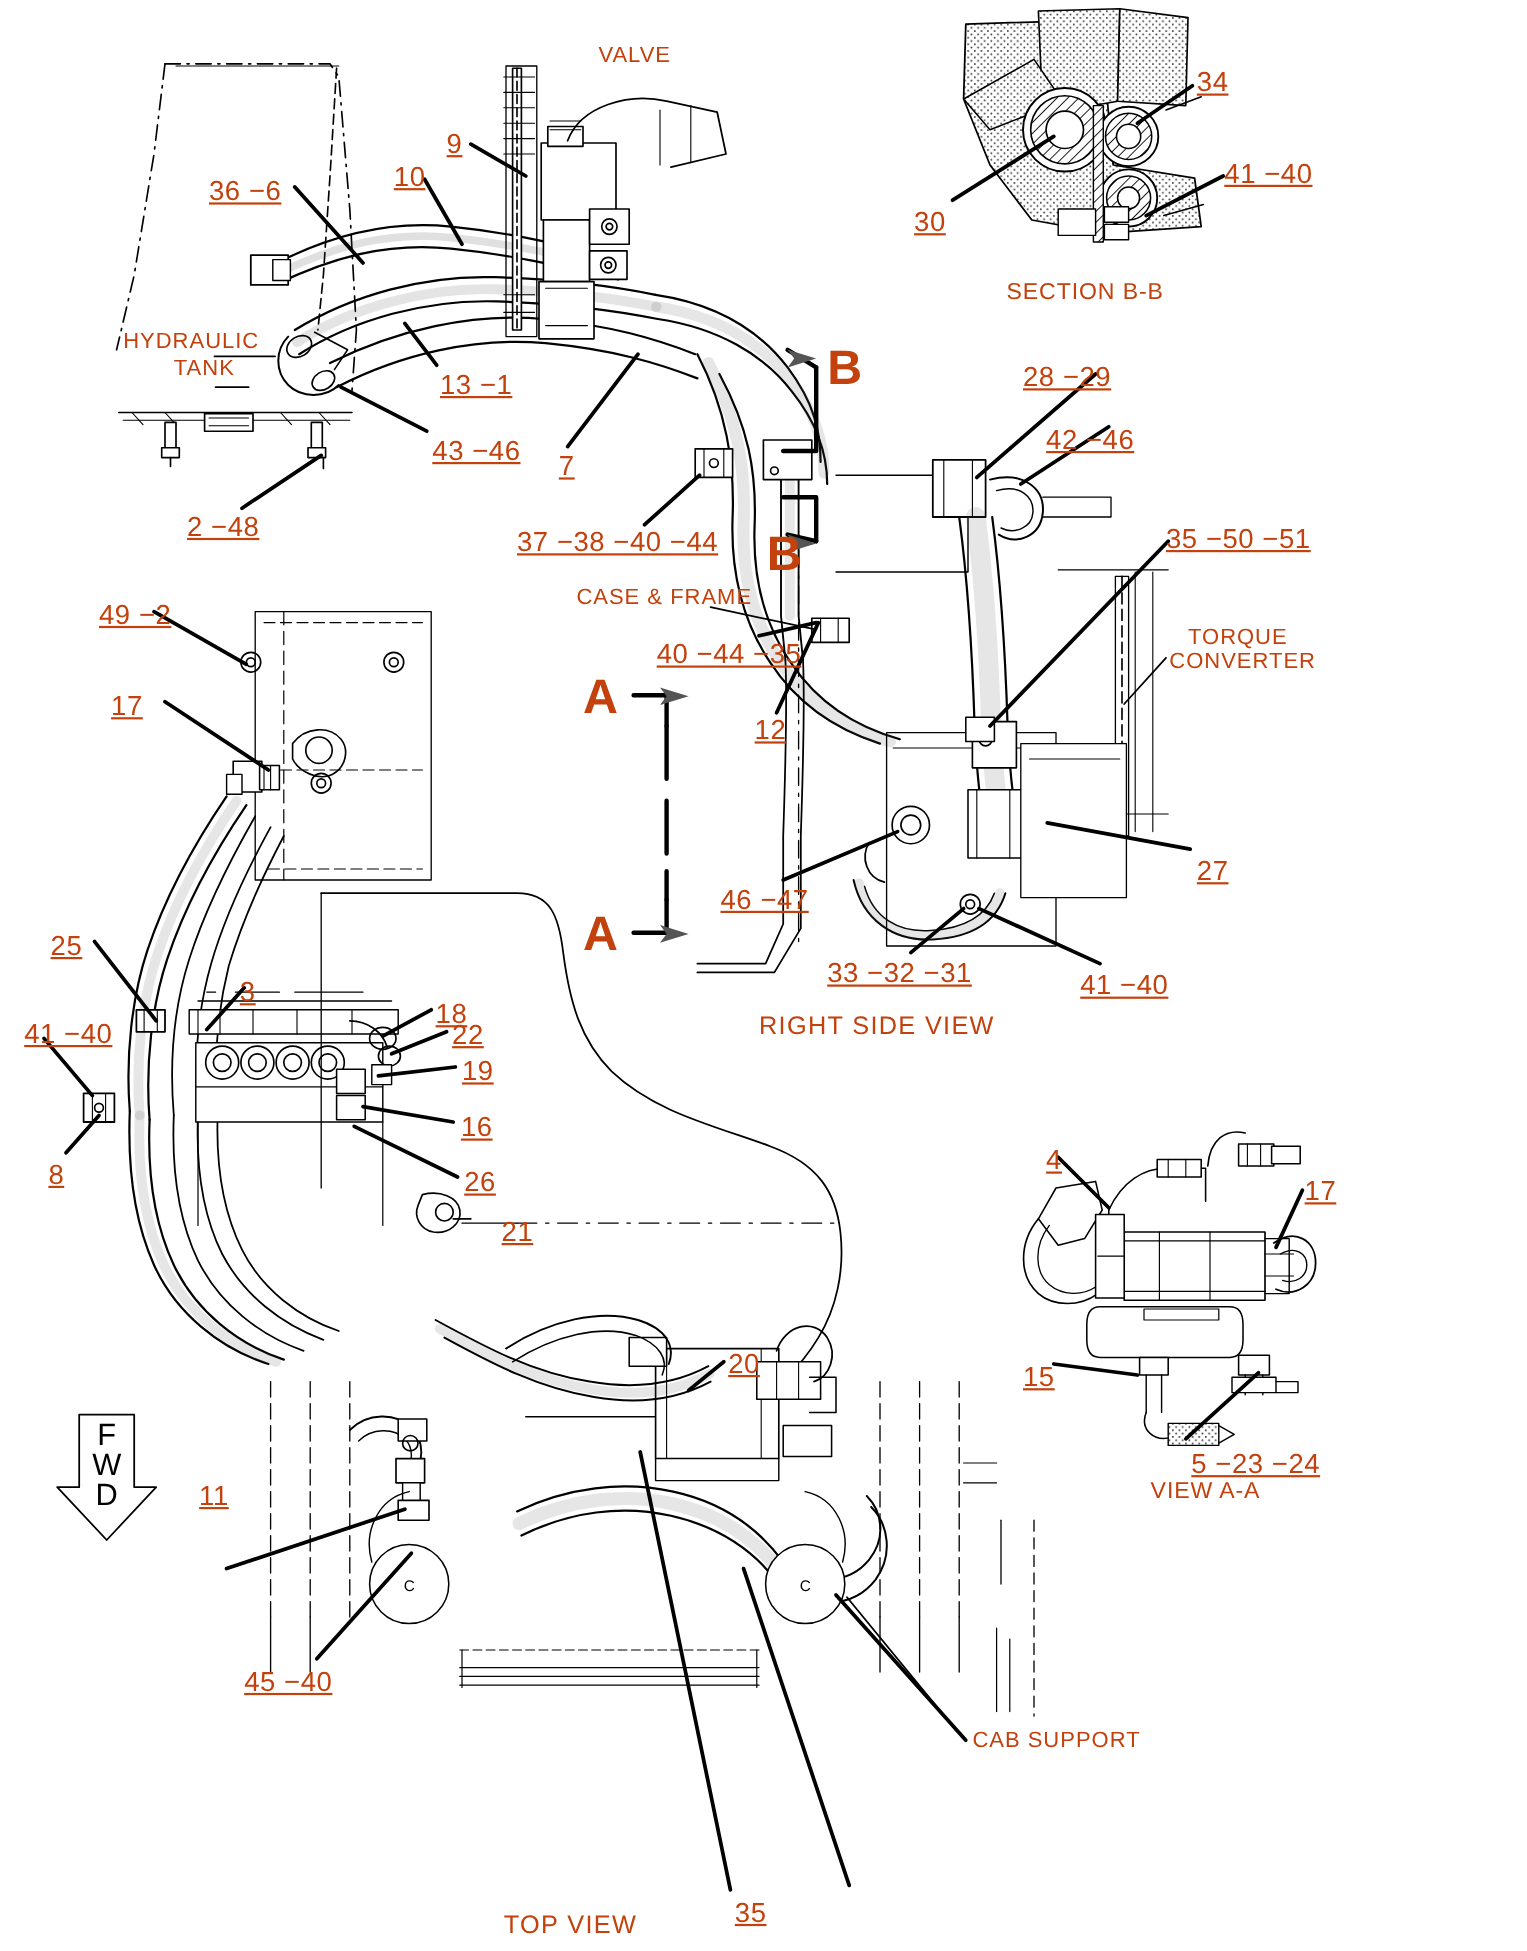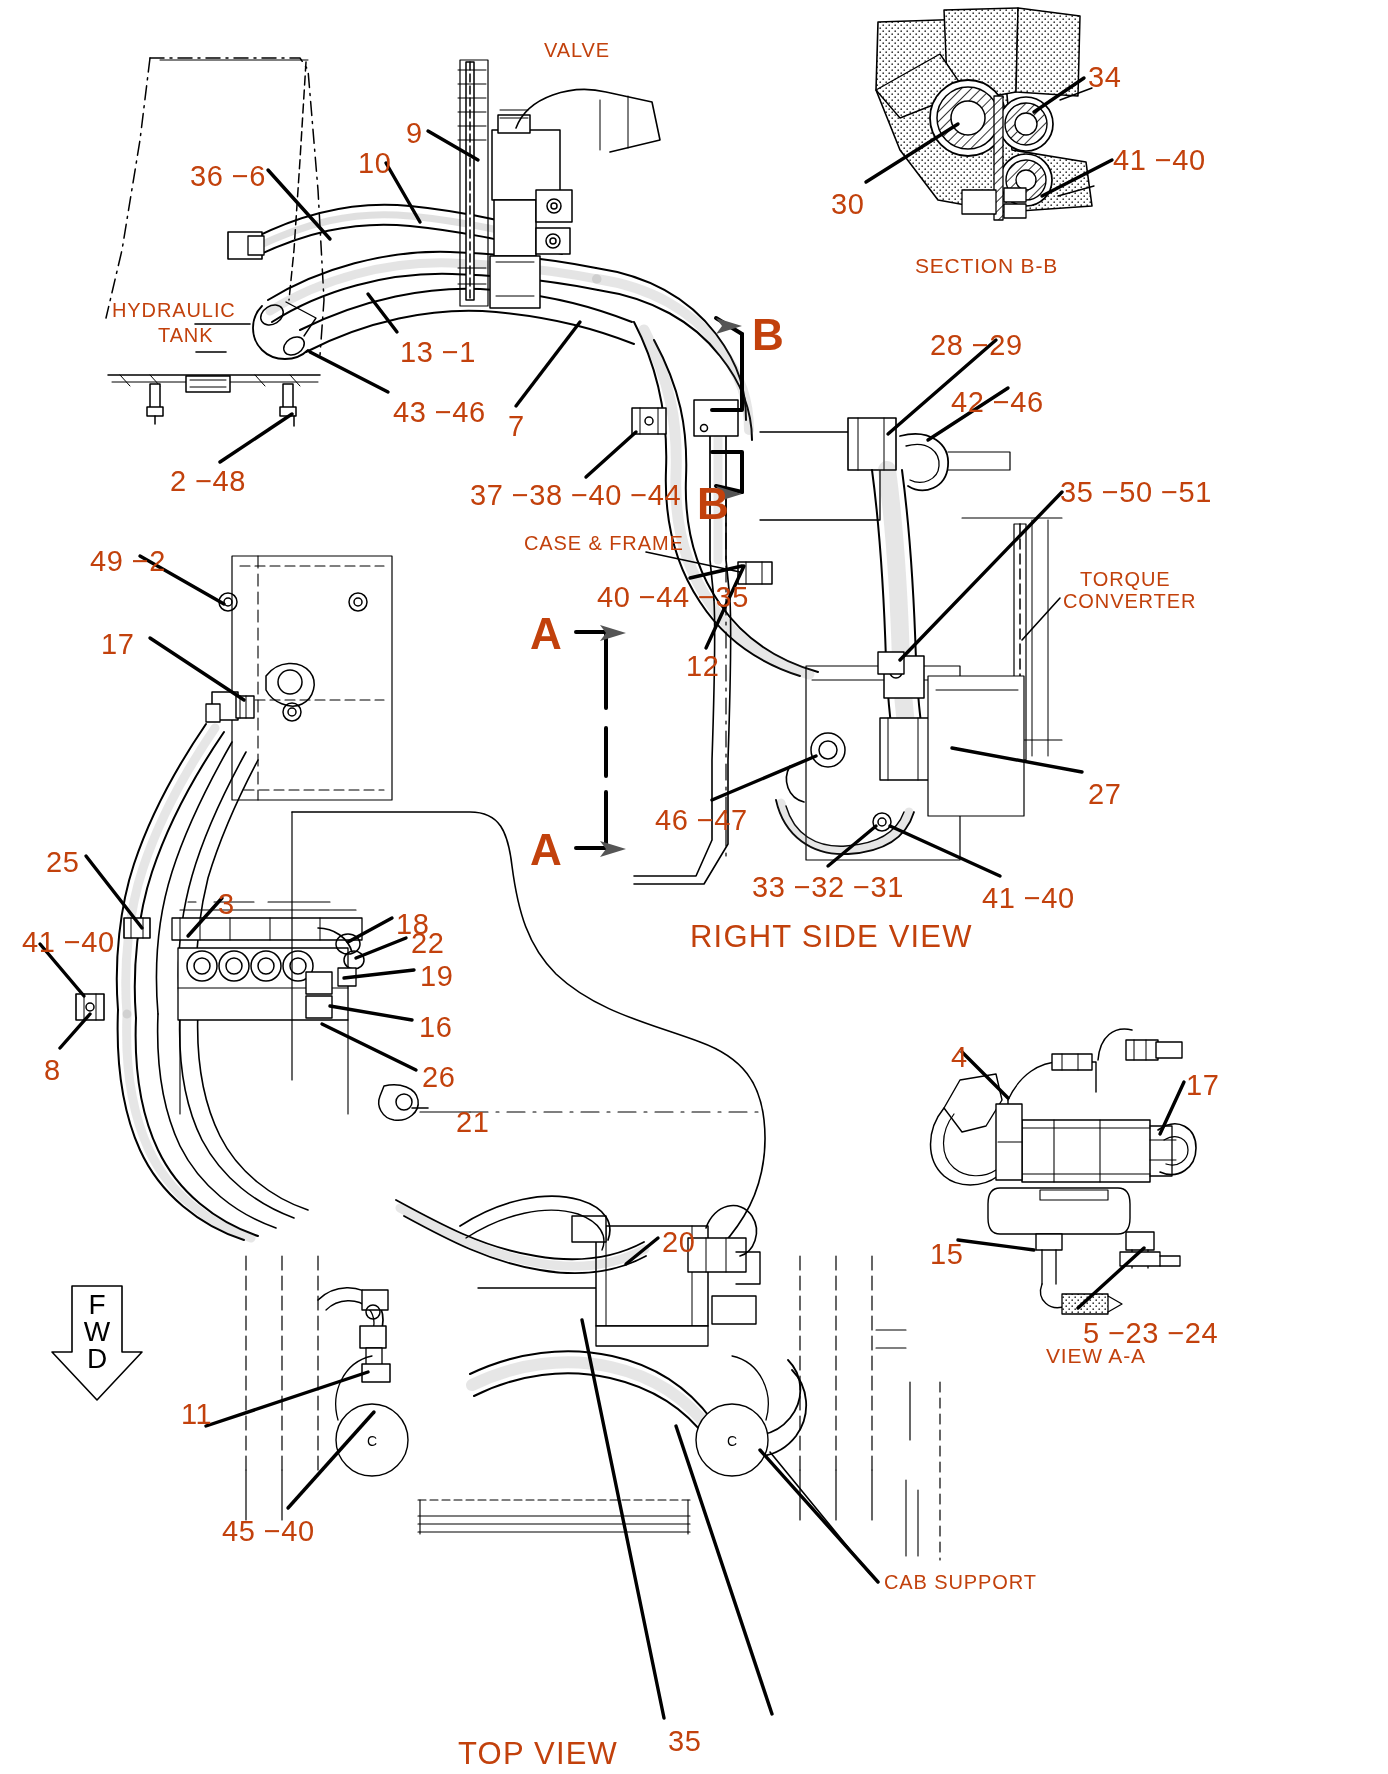--- a/index.html
+++ b/index.html
@@ -2,22 +2,22 @@
 <html><head>
 <meta charset="utf-8">
 <style>
   html,body{margin:0;padding:0;background:#ffffff;}
   body{width:1388px;height:1774px;position:relative;overflow:hidden;
        font-family:"Liberation Sans",sans-serif;color:#000;}
   #sheet{position:absolute;left:0;top:0;width:1388px;height:1774px;}
   svg.layer{position:absolute;left:0;top:0;width:1388px;height:1774px;overflow:visible;}
   .lbl{position:absolute;font-family:"Liberation Sans",sans-serif;color:#c2410c;
        white-space:nowrap;line-height:1;}
-  .callout{font-size:29px;letter-spacing:0.5px;}
-  .viewtitle{font-size:31px;letter-spacing:1.2px;}
+  .callout{font-size:25px;letter-spacing:0.5px;text-decoration:underline;}
+  .viewtitle{font-size:23px;letter-spacing:1.2px;}
   .secttitle{font-size:21px;letter-spacing:0.8px;}
   .partname{font-size:20px;letter-spacing:0.9px;}
   .bigmark{font-size:44px;font-weight:700;}
   .fwdtxt{font-size:28px;font-weight:400;text-align:center;line-height:0.96;}
   .fwdbox{position:absolute;width:70px;height:120px;}
 </style>
 </head>
 <body>
 
 <div id="sheet">
@@ -521,21 +521,21 @@
       <div class="lbl callout" style="left: 218px; top: 890px;">3</div>
       <div class="lbl callout" style="left: 396px; top: 910px;">18</div>
       <div class="lbl callout" style="left: 411px; top: 929px;">22</div>
       <div class="lbl callout" style="left: 420px; top: 962px;">19</div>
       <div class="lbl callout" style="left: 419px; top: 1013px;">16</div>
       <div class="lbl callout" style="left: 422px; top: 1063px;">26</div>
       <div class="lbl callout" style="left: 456px; top: 1108px;">21</div>
       <div class="lbl callout" style="left: 22px; top: 928px;">41 −40</div>
       <div class="lbl callout" style="left: 44px; top: 1056px;">8</div>
       <div class="lbl callout" style="left: 662px; top: 1228px; text-align: right;">20</div>
-      <div class="lbl callout" style="left: 181px; top: 1400px; text-align: center;">11</div>
+      <div class="lbl callout" style="left: 181px; top: 1348px; text-align: center;">11</div>
       <div class="lbl callout" style="left: 222px; top: 1517px;">45 −40</div>
       <div class="lbl callout" style="left: 668px; top: 1727px;">35</div>
       <div class="lbl callout" style="left: 775px; top: 1804px;">14 −39</div>
       <div class="lbl callout" style="left: 951px; top: 1043px;">4</div>
       <div class="lbl callout" style="left: 1186px; top: 1071px;">17</div>
       <div class="lbl callout" style="left: 930px; top: 1240px;">15</div>
       <div class="lbl callout" style="left: 1083px; top: 1319px;">5 −23 −24</div>
     </div>
 
 </div>

